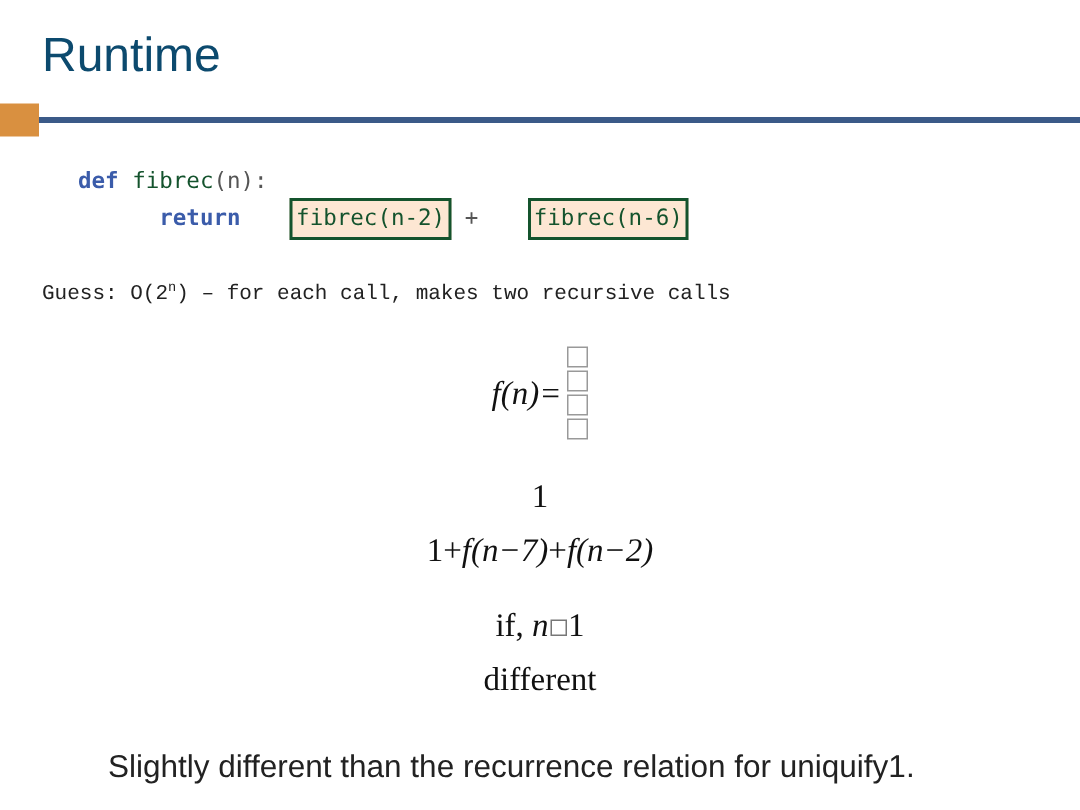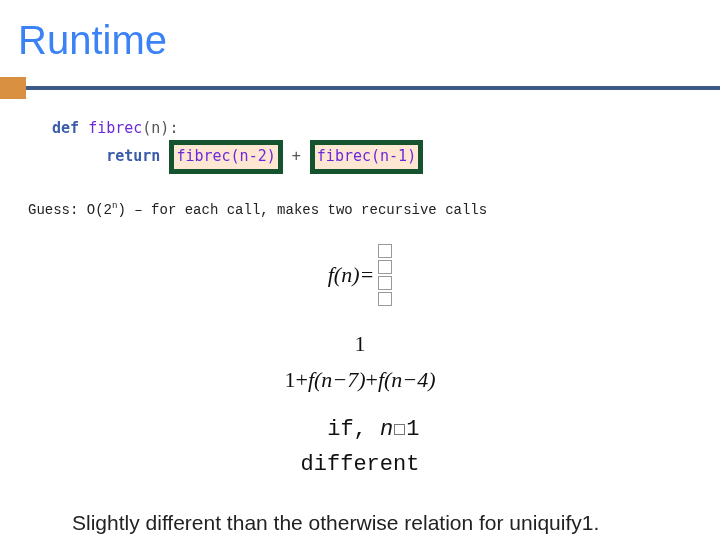--- a/index.html
+++ b/index.html
@@ -10,23 +10,23 @@
     font-family: Arial, Helvetica, sans-serif;
     position: relative;
     overflow: hidden;
   }
   .slide {
     width: 100%;
     height: 100%;
     position: relative;
   }
   .title {
-    font-size: 40px;
-    color: #3b82f6;
-    padding: 18px 0 0 18px;
+    font-size: 32px;
+    color: #0c4a6e;
+    padding: 18px 0 0 28px;
     font-weight: normal;
   }
   .rule-container {
     margin-top: 14px;
     display: flex;
     align-items: center;
   }
   .orange-block {
     width: 26px;
     height: 22px;
@@ -38,28 +38,29 @@
     background: #3b5a88;
   }
   .code-block {
     font-family: "Menlo", "Consolas", monospace;
     font-size: 15px;
     color: #555;
     padding: 18px 0 0 52px;
     line-height: 1.55;
   }
   .kw { color: #3b5caa; font-weight: bold; }
-  .fn { color: #6d28d9; }
+  .fn { color: #14532d; }
   .num { color: #555; }
   .code-line { white-space: pre; }
   .hl {
     background: #fde7d3;
-    border: 5px solid #14532d;
+    border: 2px solid #14532d;
     padding: 0 2px;
     display: inline-block;
+    margin-left: 24px;
   }
   .guess {
     font-size: 14px;
     color: #222;
     padding: 26px 30px 0 28px;
     line-height: 1.35;
     font-family: Liberation Mono, monospace;
   }
   .sup { font-size: 0.65em; vertical-align: super; }
   .formula-row {
@@ -97,23 +98,22 @@
     display: flex;
     flex-direction: column;
     gap: 10px;
     text-align: center;
     font-style: normal;
   }
   .formula-right {
     display: flex;
     flex-direction: column;
     gap: 10px;
-    text-align: right;
+    text-align: center;
     font-style: normal;
-    font-family: Liberation Mono, monospace;
   }
   .it { font-style: italic; }
   .boxglyph {
     border: 1px solid #777;
     width: 11px;
     height: 11px;
     display: inline-block;
     vertical-align: baseline;
     margin: 0 1px;
   }
@@ -130,46 +130,46 @@
 
   <h1 class="title">Runtime</h1>
 
   <div class="rule-container">
     <div class="orange-block"></div>
     <div class="blue-line"></div>
   </div>
 
   <div class="code-block">
     <div class="code-line"><span class="kw">def</span> <span class="fn">fibrec</span><span>(n):</span></div>
-    <div class="code-line">      <span class="kw">return</span> <span class="hl fn">fibrec(n-2)</span><span> + </span><span class="hl fn">fibrec(n-1)</span></div>
+    <div class="code-line">      <span class="kw">return</span> <span class="hl fn">fibrec(n-2)</span><span> + </span><span class="hl fn">fibrec(n-6)</span></div>
   </div>
 
   <div class="guess">
     <span>Guess: O(2</span><span class="sup">n</span><span>) – for each call, makes two recursive calls</span>
   </div>
 
   <div class="formula-row">
     <div class="formula-left">
       <span>f(n)=</span>
       <div class="brace-col">
         <span></span>
           <span></span>
           <span></span>
           <span></span>
       </div>
     </div>
     <div class="formula-mid">
       <div>1</div>
       <div>
-        <span>1+</span><span class="it">f(n−7)</span><span>+</span><span class="it">f(n−4)</span>
+        <span>1+</span><span class="it">f(n−7)</span><span>+</span><span class="it">f(n−2)</span>
       </div>
     </div>
     <div class="formula-right">
       <div>
         <span>if, </span><span class="it">n</span><span class="boxglyph"></span><span>1</span>
       </div>
       <div>different</div>
     </div>
   </div>
 
-  <div class="footnote">Slightly different than the otherwise relation for uniquify1.</div>
+  <div class="footnote">Slightly different than the recurrence relation for uniquify1.</div>
 
 </div>
 
 </body></html>

